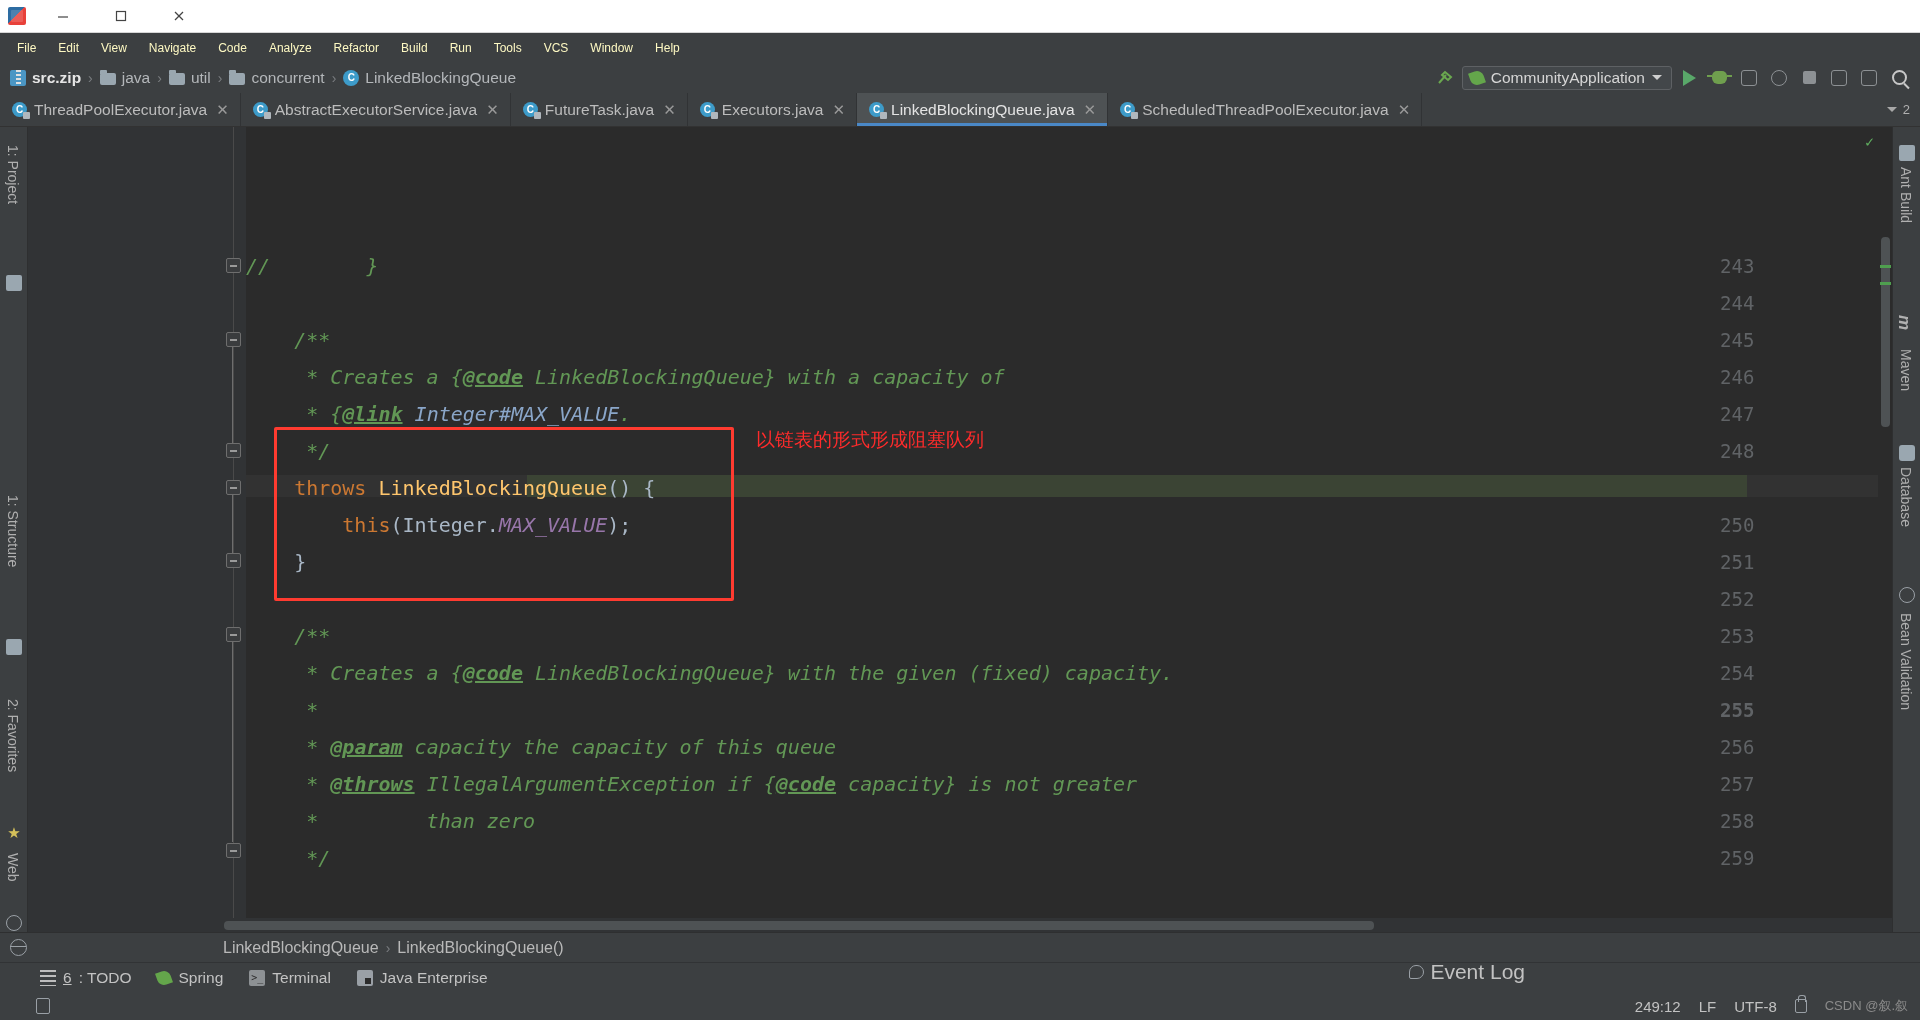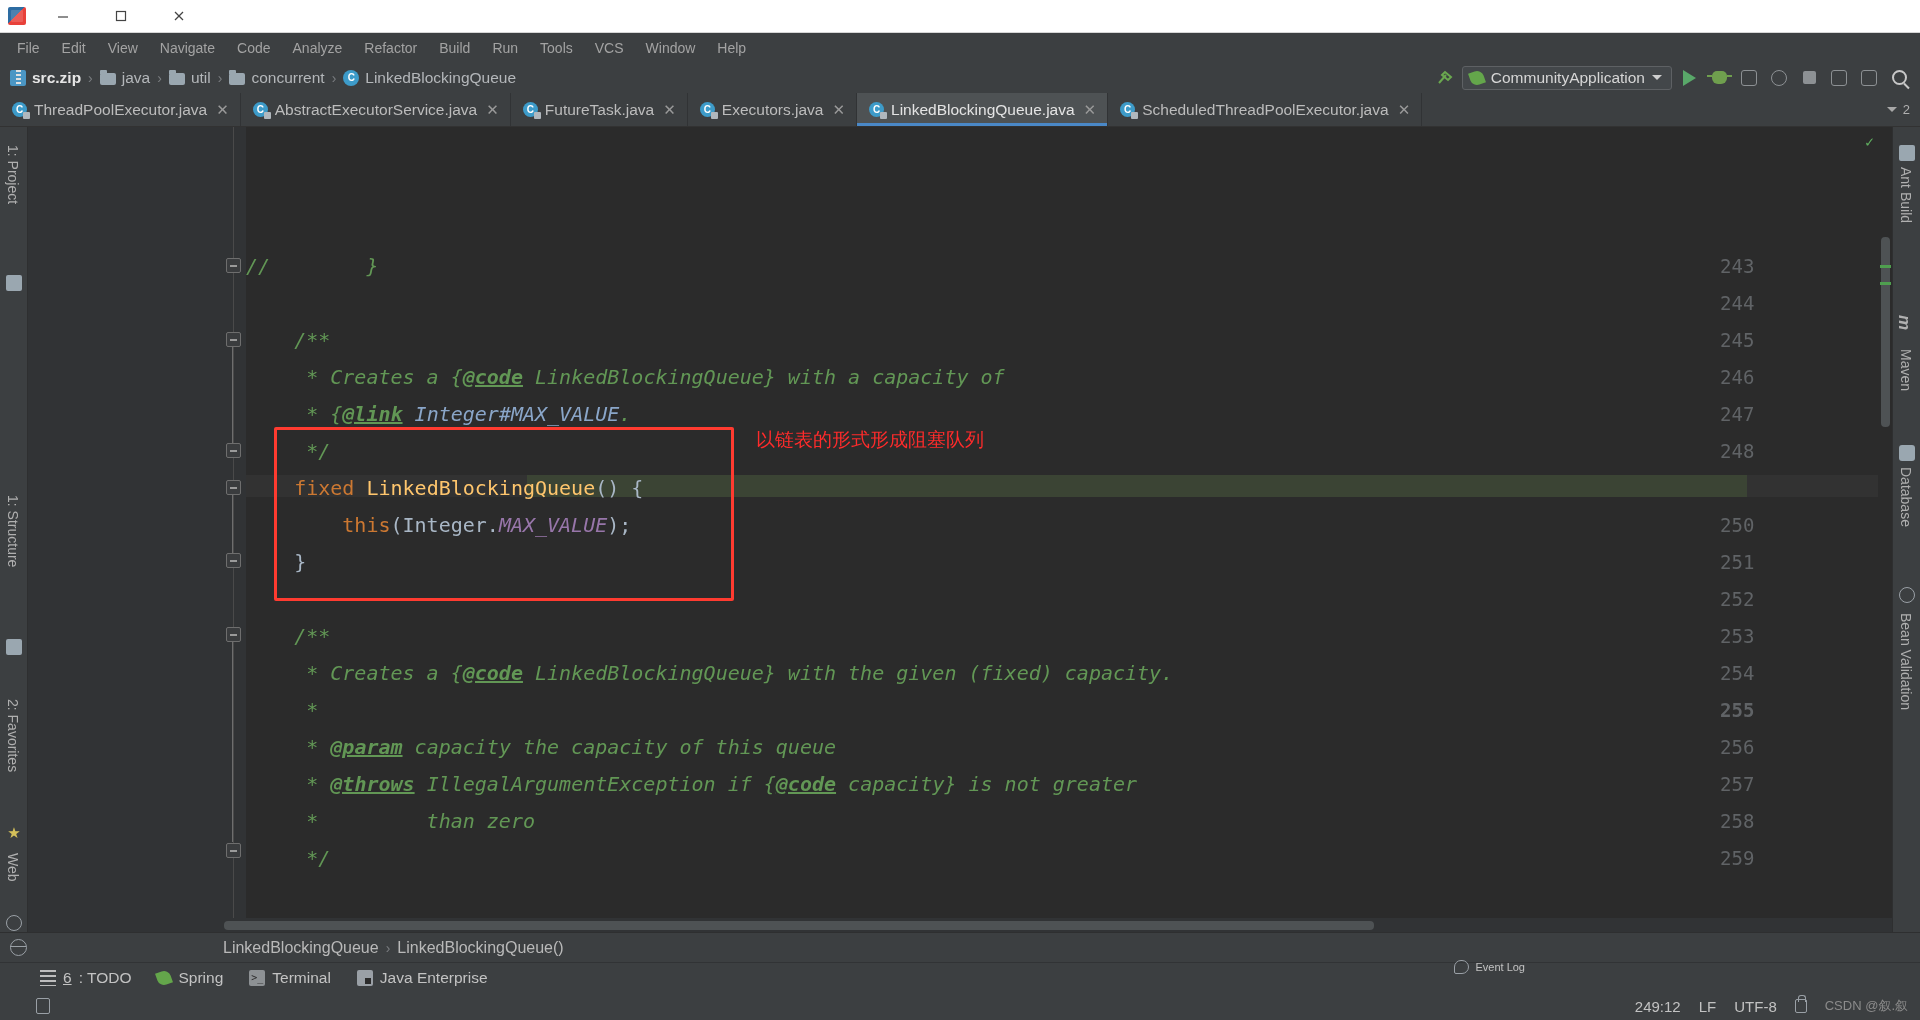--- a/index.html
+++ b/index.html
@@ -35,21 +35,21 @@
     color: #444; font-size: 15px;
   }
   .tb-btn svg { display:block; }
 
   
   .menubar {
     height: 29px; background: #3c3f41; display: flex; align-items: center;
     padding-left: 6px; flex: 0 0 29px;
   }
   .menu-item {
-    padding: 3px 11px; font-size: 14px; color: #a3a3a3; line-height: 20px;
+    padding: 3px 11px; font-size: 12px; color: #fef9c3; line-height: 20px;
   }
 
   
   .navbar {
     height: 31px; background: #3c3f41; display: flex; align-items: center;
     padding-left: 10px; flex: 0 0 31px; position: relative;
   }
   .crumb { display: flex; align-items: center; font-size: 15.5px; color: #b4b7ba; }
   .crumb.strong { color: #e6e6e6; font-weight: bold; }
   .crumb-sep { color: #7a7d80; margin: 0 7px; font-size: 14px; }
@@ -215,21 +215,21 @@
   .tw-underline { text-decoration: underline; }
 
   
   .statusbar {
     height: 28px; background:#3c3f41; display:flex; align-items:center;
     flex:0 0 28px; padding:0 12px 0 36px; position:relative;
   }
   .sb-left { display:flex; align-items:center; gap:8px; }
   .sb-right { margin-left:auto; display:flex; align-items:center; gap:18px; font-size:15px; color:#c2c2c2; }
   .sb-doc { width:14px;height:16px;border:1.6px solid #9aa0a6;border-radius:2px; }
-  .evlog { display:flex; align-items:center; gap:6px; font-size:11px; color:#c2c2c2; }
+  .evlog { display:flex; align-items:center; gap:6px; font-size:21px; color:#c2c2c2; }
   .csdn { color:#8b8b8b; font-size:13px; }
   .lock-ic { width:12px;height:14px;border:1.6px solid #9aa0a6;border-radius:2px;position:relative;}
   .lock-ic::before{content:"";position:absolute;left:2px;top:-5px;width:6px;height:6px;border:1.6px solid #9aa0a6;border-bottom:none;border-radius:3px 3px 0 0;}
 </style>
 </head>
 <body>
 
 <div class="app">
 
   <div class="titlebar">
@@ -431,21 +431,21 @@
           <div class="cline" style="top:165px;"></div>
 
           <div class="cline" style="top:202px;"><span class="cmt">    /**</span></div>
 
           <div class="cline" style="top:239px;"><span class="cmt">     * Creates a {</span><span class="cmt-tag">@code</span><span class="cmt"> LinkedBlockingQueue} with a capacity of</span></div>
 
           <div class="cline" style="top:276px;"><span class="cmt">     * {</span><span class="cmt-tag">@link</span><span class="cmt"> </span><span class="cmt-lnk">Integer#MAX_VALUE</span><span class="cmt">.</span></div>
 
           <div class="cline" style="top:313px;"><span class="cmt">     */</span></div>
 
-          <div class="cline" style="top:350px;"><span class="kw">    fixed </span><span class="method">LinkedBlockingQueue</span><span class="plain">() {</span></div>
+          <div class="cline" style="top:350px;"><span class="kw">    throws </span><span class="method">LinkedBlockingQueue</span><span class="plain">() {</span></div>
 
           <div class="cline" style="top:387px;"><span class="plain">        </span><span class="kw">this</span><span class="plain">(Integer.</span><span class="const">MAX_VALUE</span><span class="plain">);</span></div>
 
           <div class="cline" style="top:424px;"><span class="plain">    }</span></div>
 
           <div class="cline" style="top:461px;"></div>
 
           <div class="cline" style="top:498px;"><span class="cmt">    /**</span></div>
 
           <div class="cline" style="top:535px;"><span class="cmt">     * Creates a {</span><span class="cmt-tag">@code</span><span class="cmt"> LinkedBlockingQueue} with the given (fixed) capacity.</span></div>

